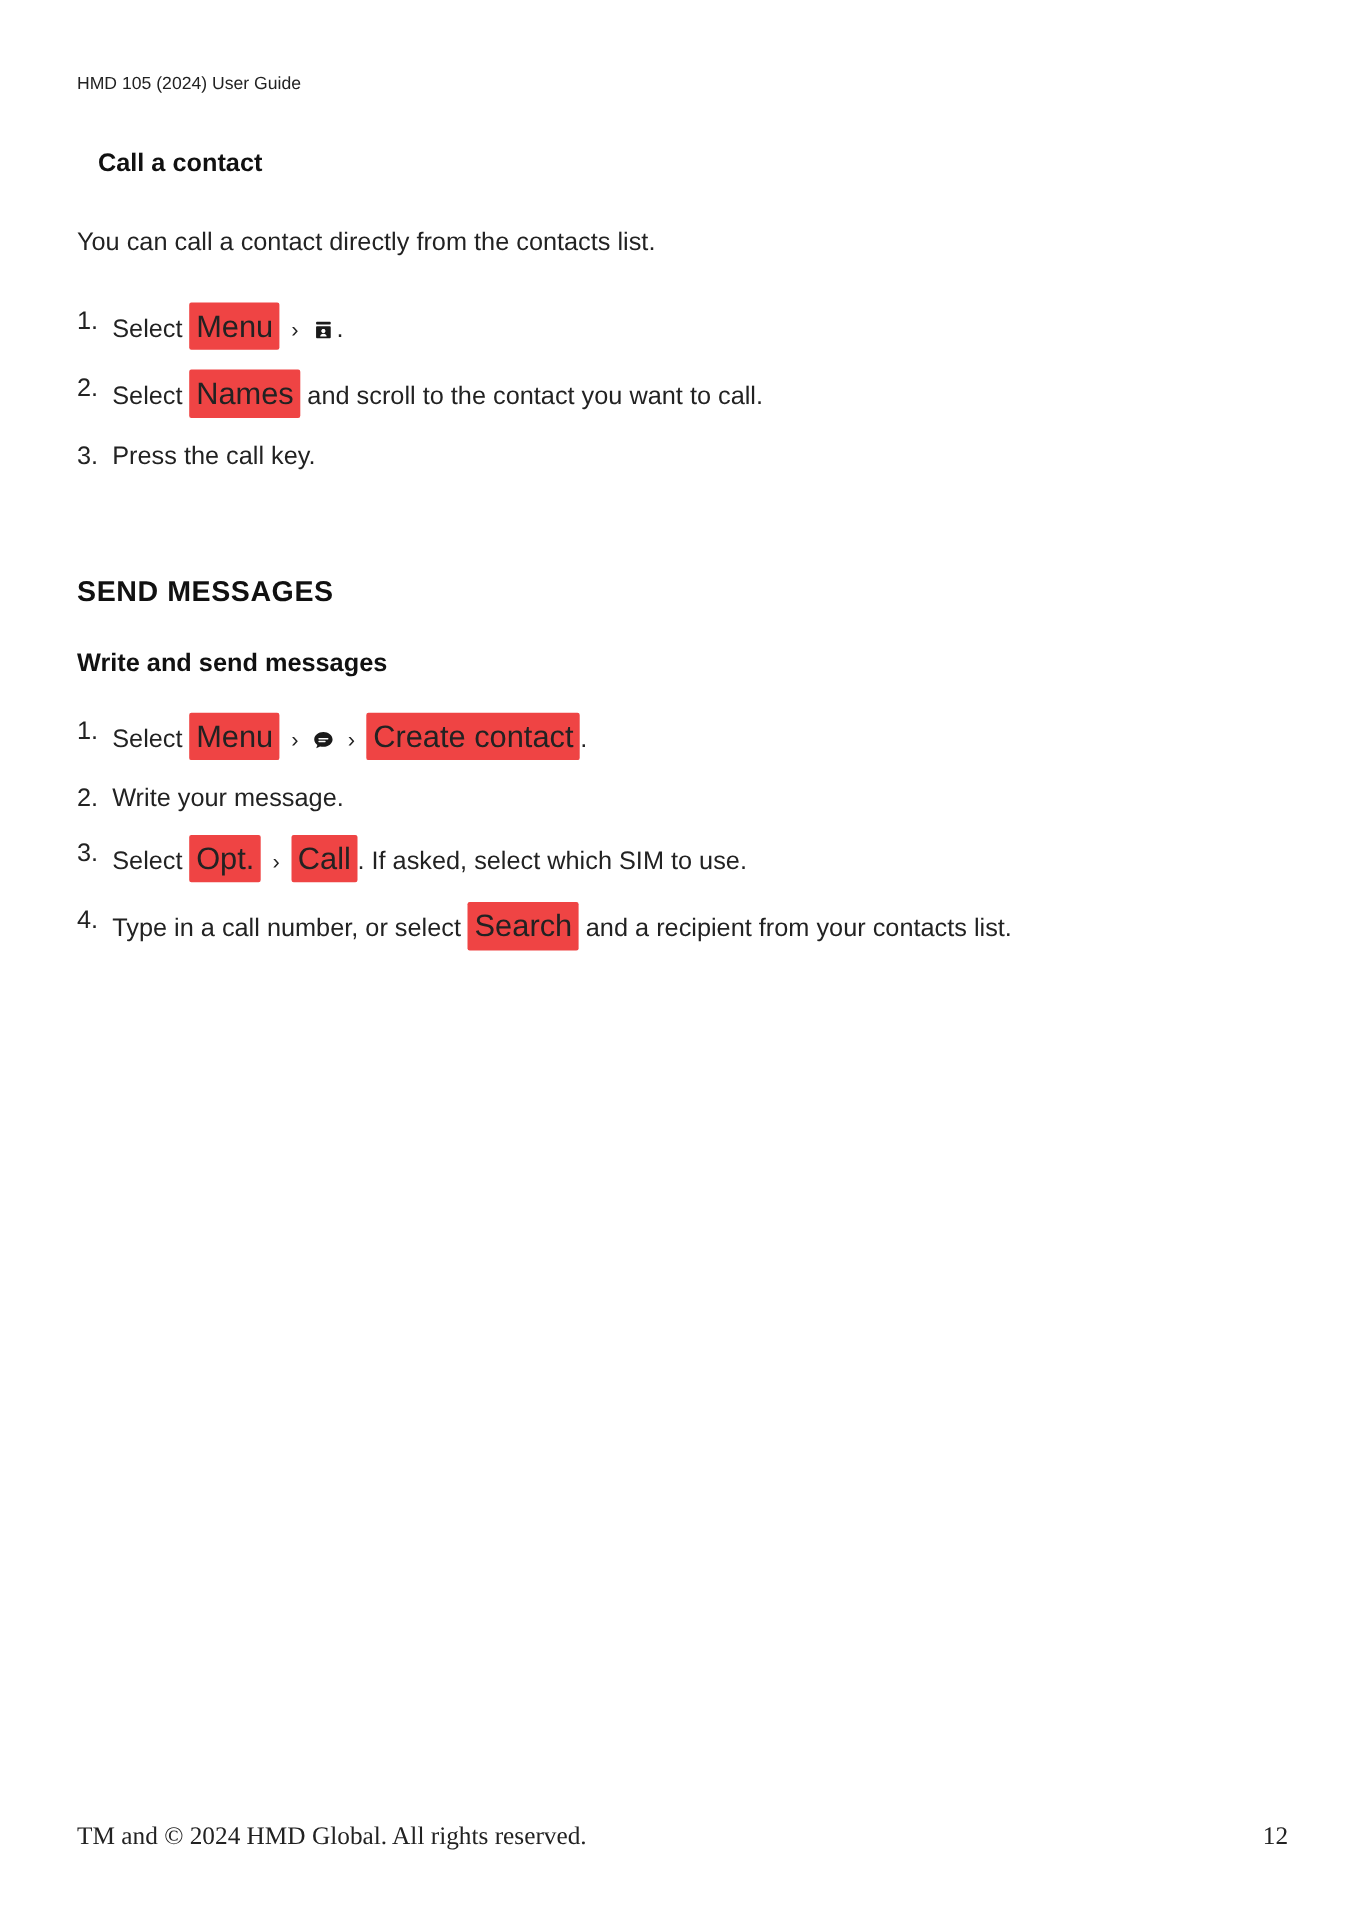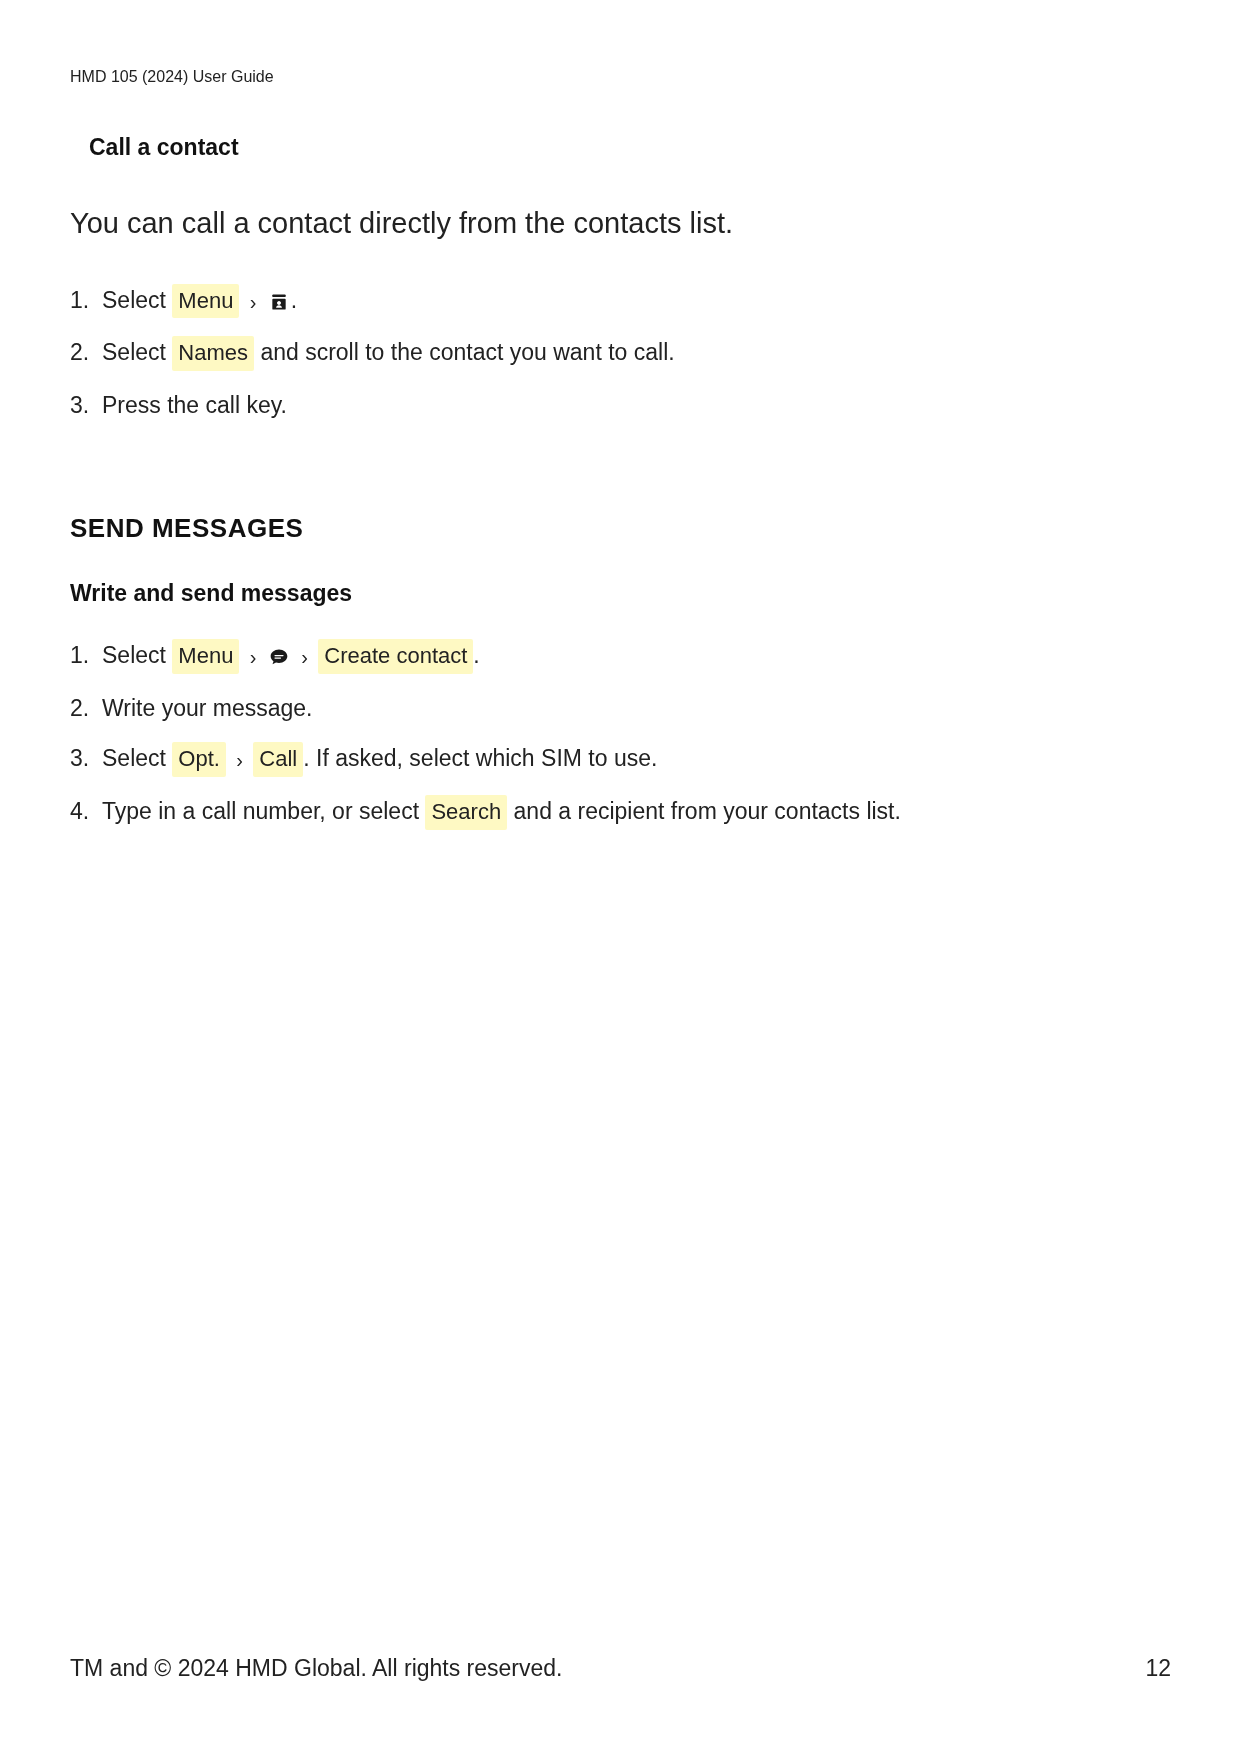--- a/index.html
+++ b/index.html
@@ -37,21 +37,21 @@
       color: #111;
       letter-spacing: 0.5px;
     }
     .subsection-heading {
       font-size: 23px;
       font-weight: 700;
       margin-bottom: 32px;
       color: #111;
     }
     .body-text {
-      font-size: 29px;
+      font-size: 23px;
       font-weight: 400;
       margin-bottom: 40px;
       color: #222;
       line-height: 1.4;
     }
     ol {
       list-style: none;
       counter-reset: step;
       margin-bottom: 10px;
     }
@@ -65,25 +65,25 @@
       color: #222;
     }
     ol li::before {
       content: counter(step) ".";
       position: absolute;
       left: 0;
       font-size: 23px;
       color: #222;
     }
     .ui-label {
-      background-color: #fef9c3;
+      background-color: #ef4444;
       padding: 2px 6px;
       border-radius: 2px;
       display: inline-block;
-      font-size: 22px;
+      font-size: 28px;
     }
     .chevron {
       font-size: 20px;
       margin: 0 4px;
       display: inline-block;
       vertical-align: middle;
     }
     .icon {
       display: inline-block;
       vertical-align: middle;
@@ -94,20 +94,21 @@
     }
     .footer {
       position: absolute;
       bottom: 72px;
       left: 70px;
       right: 70px;
       display: flex;
       justify-content: space-between;
       font-size: 23px;
       color: #222;
+      font-family: Liberation Serif, serif;
     }
   </style>
 </head>
 <body>
 
 <div class="header-title">HMD 105 (2024) User Guide</div>
 
 <div class="section-heading">Call a contact</div>
 
 <div class="body-text">You can call a contact directly from the contacts list.</div>

